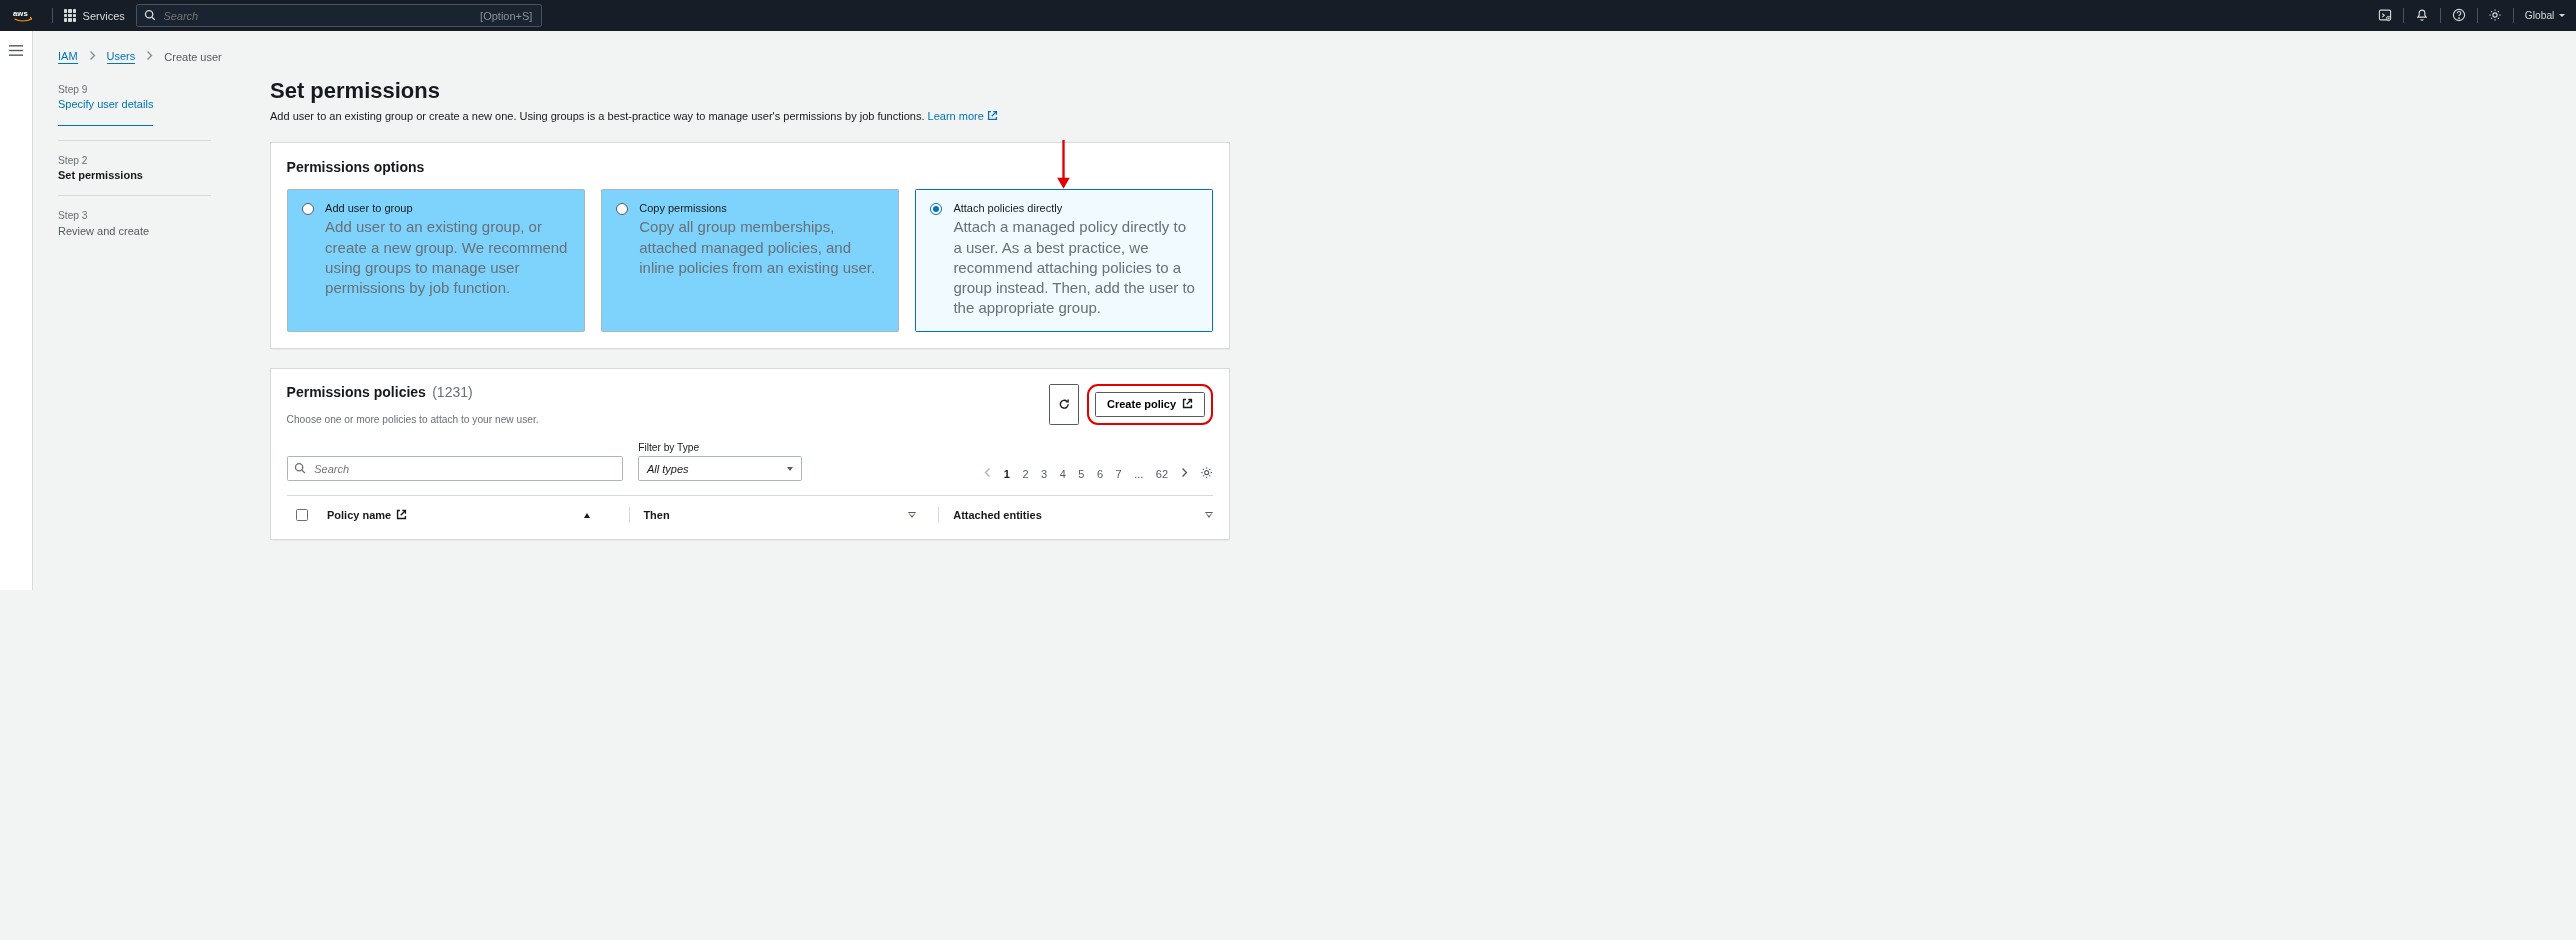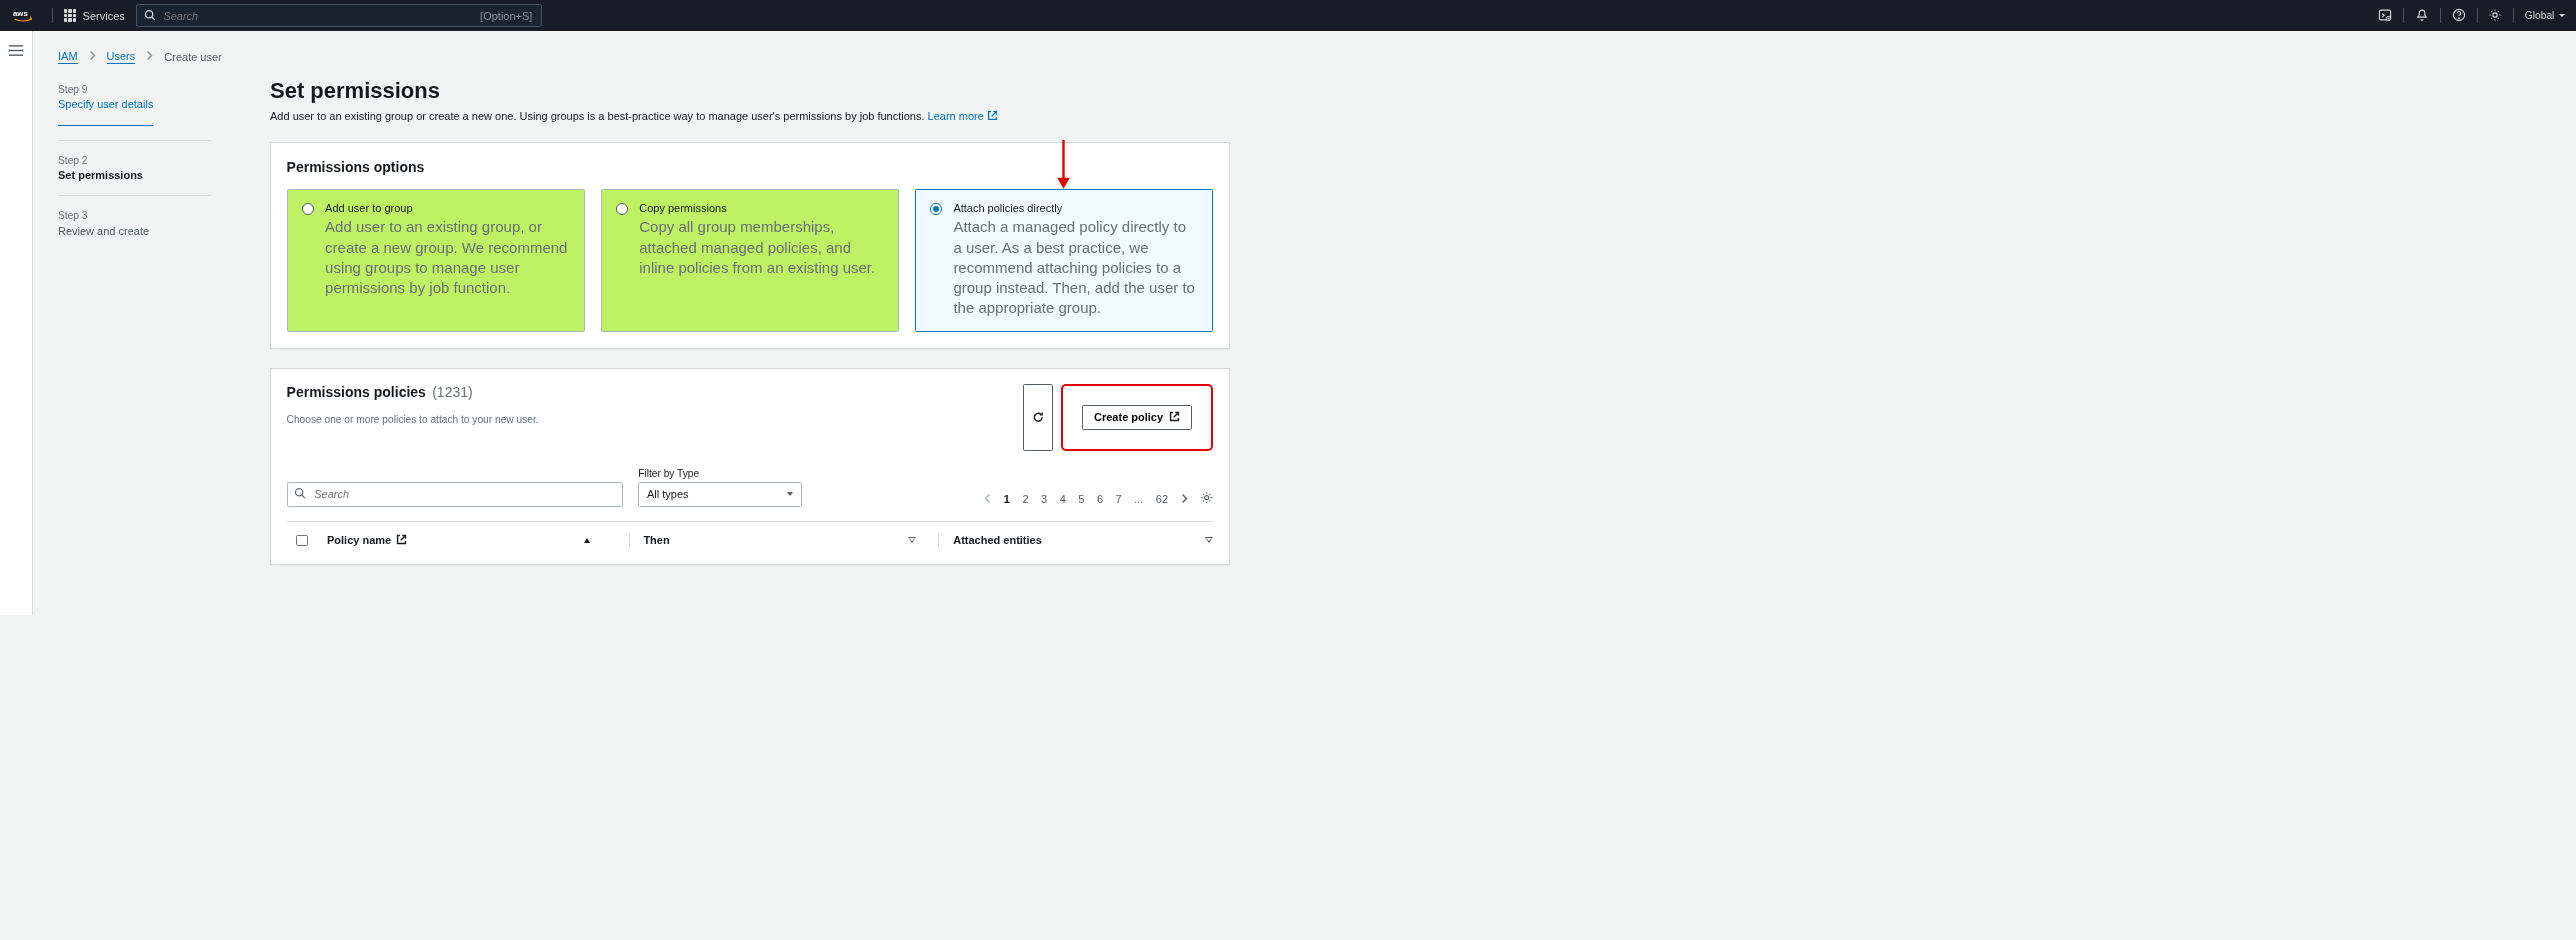--- a/index.html
+++ b/index.html
@@ -53,49 +53,49 @@
   .main { flex: 1; }
   .page-title { font-size: 22px; font-weight: 700; margin-bottom: 6.3px; }
   .page-desc { color: #16191f; font-size: 11px; margin-bottom: 19px; }
   .page-desc a { color: #0073bb; text-decoration: none; }
   .page-desc .ext { margin-left: 3.1px; vertical-align: -0.8px; }
 
   .panel { background: #fff; border: 0.8px solid #d5dbdb; padding: 15.6px; margin-bottom: 19px; position:relative; box-shadow: 0 0.8px 0.8px rgba(0,0,0,0.04); }
   .panel h2 { font-size: 14px; font-weight: 700; margin-bottom: 14px; }
 
   .options-row { display: flex; gap: 15.6px; }
-  .option-card { flex: 1; border: 0.8px solid #aab7b8; border-radius: 1.6px; padding: 12.5px 14px; display: flex; gap: 11px; cursor: pointer; background:#bef264; }
+  .option-card { flex: 1; border: 0.8px solid #aab7b8; border-radius: 1.6px; padding: 12.5px 14px; display: flex; gap: 11px; cursor: pointer; background:#7dd3fc; }
   .option-card.selected { border: 0.8px solid #0073bb; background: #f1faff; }
   .radio { width: 12.5px; height: 12.5px; border: 0.8px solid #545b64; border-radius: 50%; flex: none; margin-top: 0.8px; position: relative; background:#fff; }
   .option-card.selected .radio { border-color: #0073bb; }
   .option-card.selected .radio::after { content:""; position:absolute; inset:2.3px; background:#0073bb; border-radius:50%; }
   .option-title { font-size: 11px; font-weight: 400; margin-bottom: 3.1px; color:#16191f; }
   .option-desc { font-size: 15px; color: #687078; line-height: 1.35; }
 
   
   .red-arrow { position: absolute; right: 156px; top: -3.1px; }
 
   
   .policies-head { display: flex; align-items: flex-start; }
   .policies-head h2 { display: flex; align-items: baseline; gap: 6.3px; }
   .policies-head h2 .count { color: #687078; font-weight: 400; }
   .policies-head .sub { color: #687078; font-size: 10.2px; margin-top: 4.7px; }
   .policies-actions { margin-left: auto; display: flex; gap: 7.8px; }
   .icon-btn { border: 0.8px solid #545b64; background: #fff; border-radius: 1.6px; padding: 4.7px 7.8px; cursor: pointer; display:flex; align-items:center; }
   .create-btn { border: 0.8px solid #545b64; background: #fff; border-radius: 1.6px; padding: 4.7px 11px; cursor: pointer; font-weight: 700; display:flex; align-items:center; gap:6.3px; font-size:11px;}
-  .red-box { border: 2.3px solid #e30000; padding: 19px; border-radius: 5px; }
+  .red-box { border: 2.3px solid #e30000; padding: 6px; border-radius: 11px; }
   .red-box .create-btn{ }
 
   .filters-row { display: flex; gap: 15.6px; margin-top: 17px; align-items:flex-end; }
   .search-box { position: relative; flex: 0 0 336px; }
   .search-box input { width: 100%; border: 0.8px solid #aab7b8; border-radius: 1.6px; padding: 5.5px 7.8px 5.5px 26.6px; font-size: 11px; font-style: italic; color:#687078; }
   .search-box .mag { position: absolute; left: 7.8px; top: 50%; transform: translateY(-50%); }
   .filter-col { flex: 0 0 164px; display:flex; flex-direction:column; gap:3.1px; }
   .filter-col label { font-size: 10.2px; color:#16191f; }
-  .select { border: 0.8px solid #aab7b8; border-radius: 1.6px; padding: 5.5px 7.8px; display:flex; align-items:center; justify-content:space-between; cursor:pointer; background:#fff; }
+  .select { border: 0.8px solid #aab7b8; border-radius: 1.6px; padding: 5.5px 7.8px; display:flex; align-items:center; justify-content:space-between; cursor:pointer; background:#fff;font-style:italic; }
   .select .tri { border-left: 3.9px solid transparent; border-right: 3.9px solid transparent; border-top: 4.7px solid #545b64; }
 
   .pager { margin-left:auto; display:flex; align-items:center; gap:12.5px; color:#545b64; }
   .pager .num { cursor:pointer; }
   .pager .num.active { color:#16191f; font-weight:700; }
   .pager .chev { cursor:pointer; }
   .pager .gear { cursor:pointer; }
 
   .table-head { display:flex; align-items:center; border-top:0.8px solid #d5dbdb; margin-top:14px; padding-top:11px; color:#16191f; font-weight:700; }
   .table-head .cell { display:flex; align-items:center; gap:4.7px; position:relative; }

